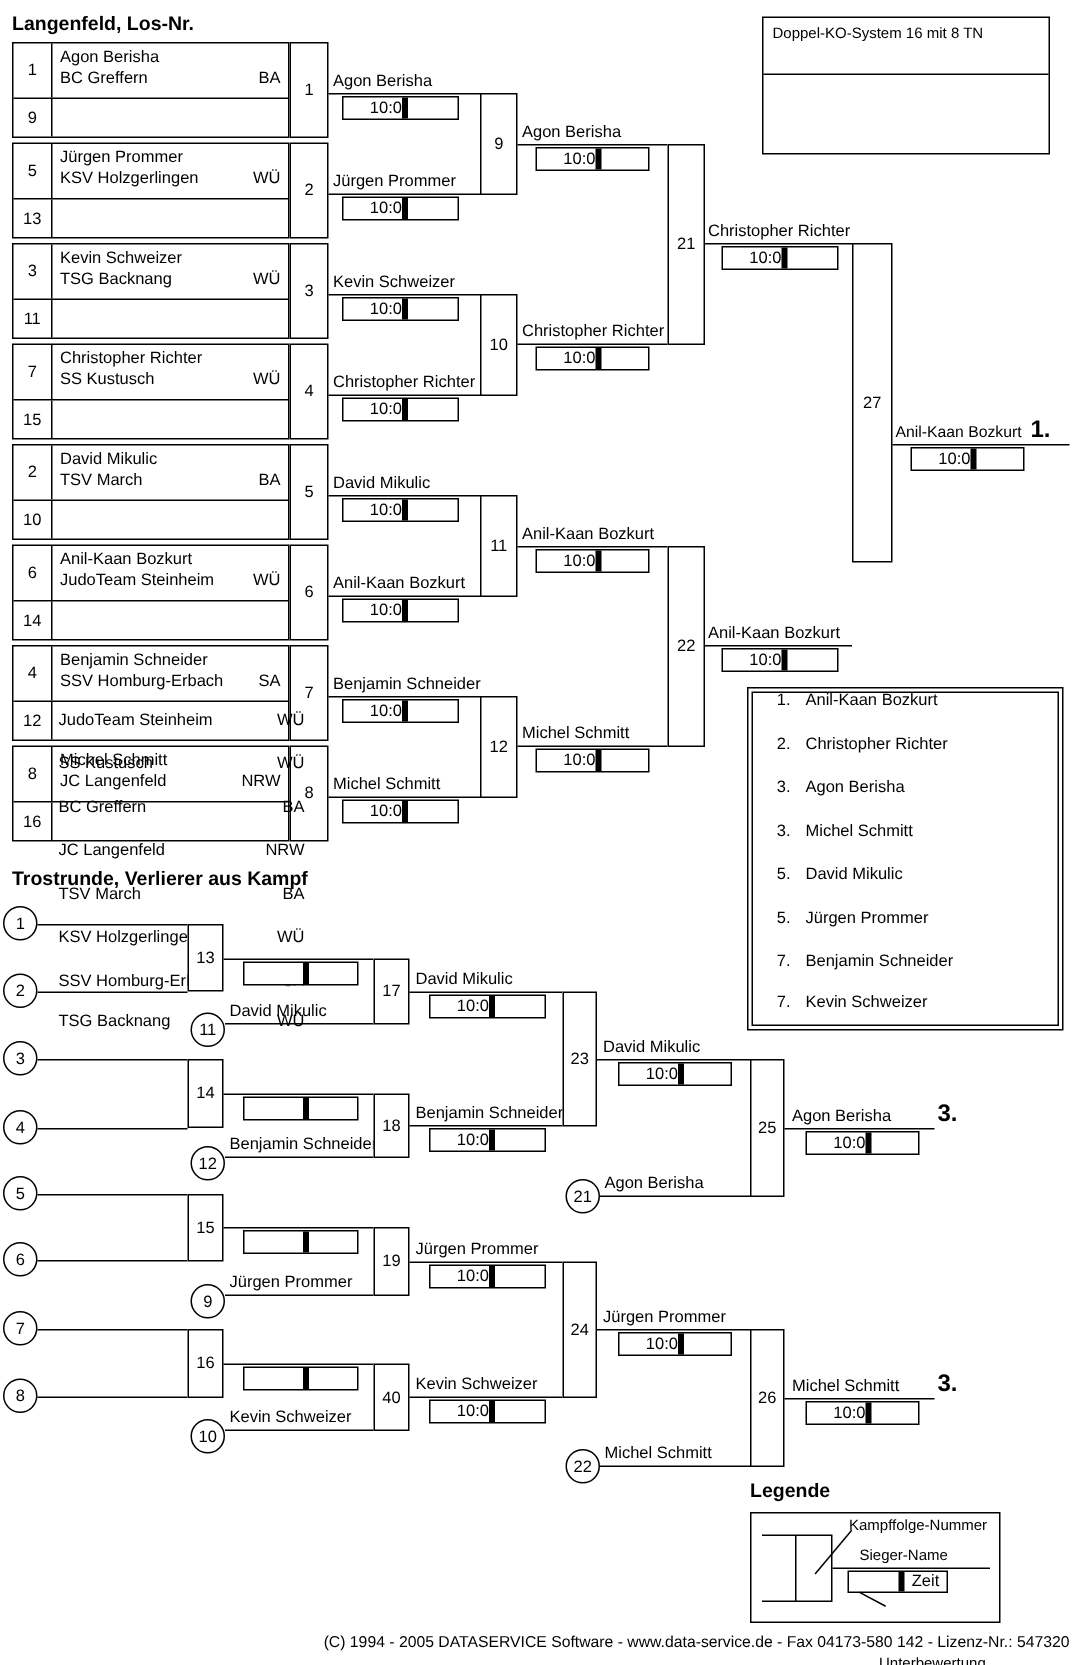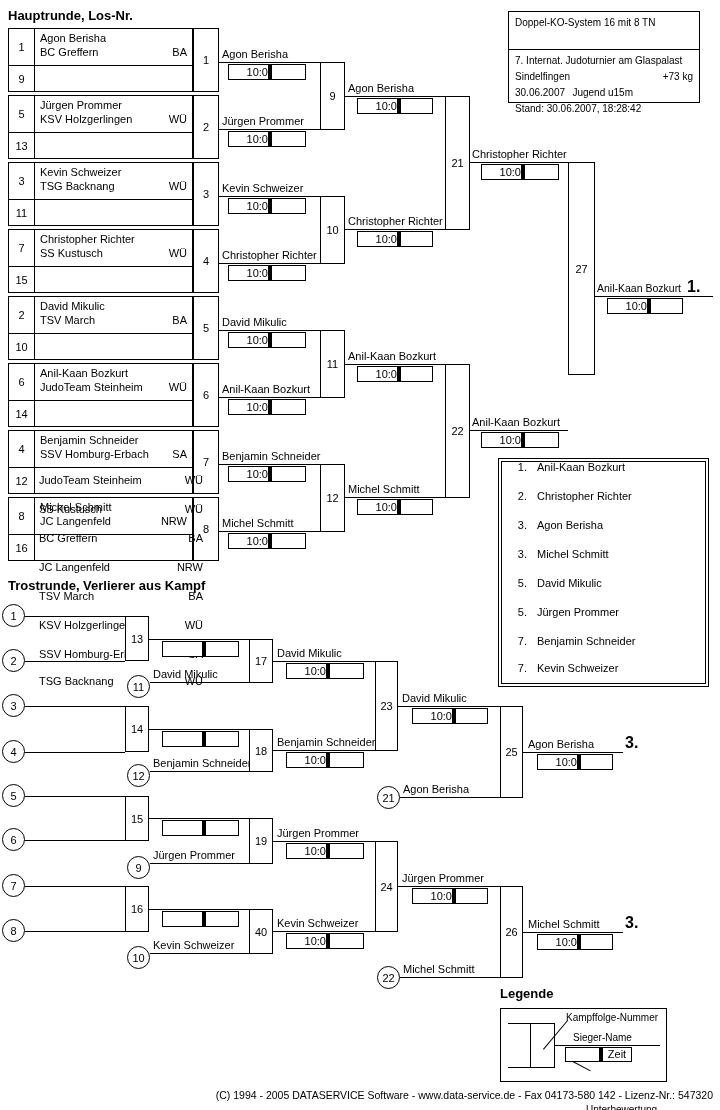--- a/index.html
+++ b/index.html
@@ -32,42 +32,26 @@
   .prank{position:absolute;width:22px;text-align:right}
   .prow{position:absolute;left:39px;width:164px;display:flex;justify-content:space-between;white-space:nowrap}
   .legbox{position:absolute;left:500px;top:1008px;width:167px;height:74px;border:1px solid #000;box-sizing:border-box}
   .lt10{position:absolute;white-space:nowrap;font-size:10px;line-height:11px}
 </style>
 </head>
 <body>
 
 <div class="page">
 
-  <div class="sect" style="left:8px;top:9px">Hauptrunde, Los-Nr.</div>
+  <div class="sect" style="left:8px;top:9px">Langenfeld, Los-Nr.</div>
   <div class="sect" style="left:8px;top:579px">Trostrunde, Verlierer aus Kampf</div>
   <div class="sect" style="left:500px;top:987px">Legende</div>
 
   <div class="infobox">
     <div class="infotop">Doppel-KO-System 16 mit 8 TN</div>
-    <div class="infobot">
-      <div class="infoline">
-          <span>7. Internat. Judoturnier am Glaspalast</span>
-        </div>
-      <div class="infoline">
-          <span>Sindelfingen</span>
-          <span>+73 kg</span>
-        </div>
-      <div class="infoline">
-          <span>30.06.2007</span>
-          <span style="margin-right:60px">Jugend u15m</span>
-        </div>
-      <div class="infoline">
-          <span>Stand: 30.06.2007, 18:28:42</span>
-        </div>
-    </div>
   </div>
 
   <div class="pair" style="top:28px">
     <div class="pr1">
         <div class="pn">1</div>
       <div class="pinfo">
           <div>Agon Berisha</div>
       <div class="pl2">
             <span>BC Greffern</span>
             <span>BA</span>

